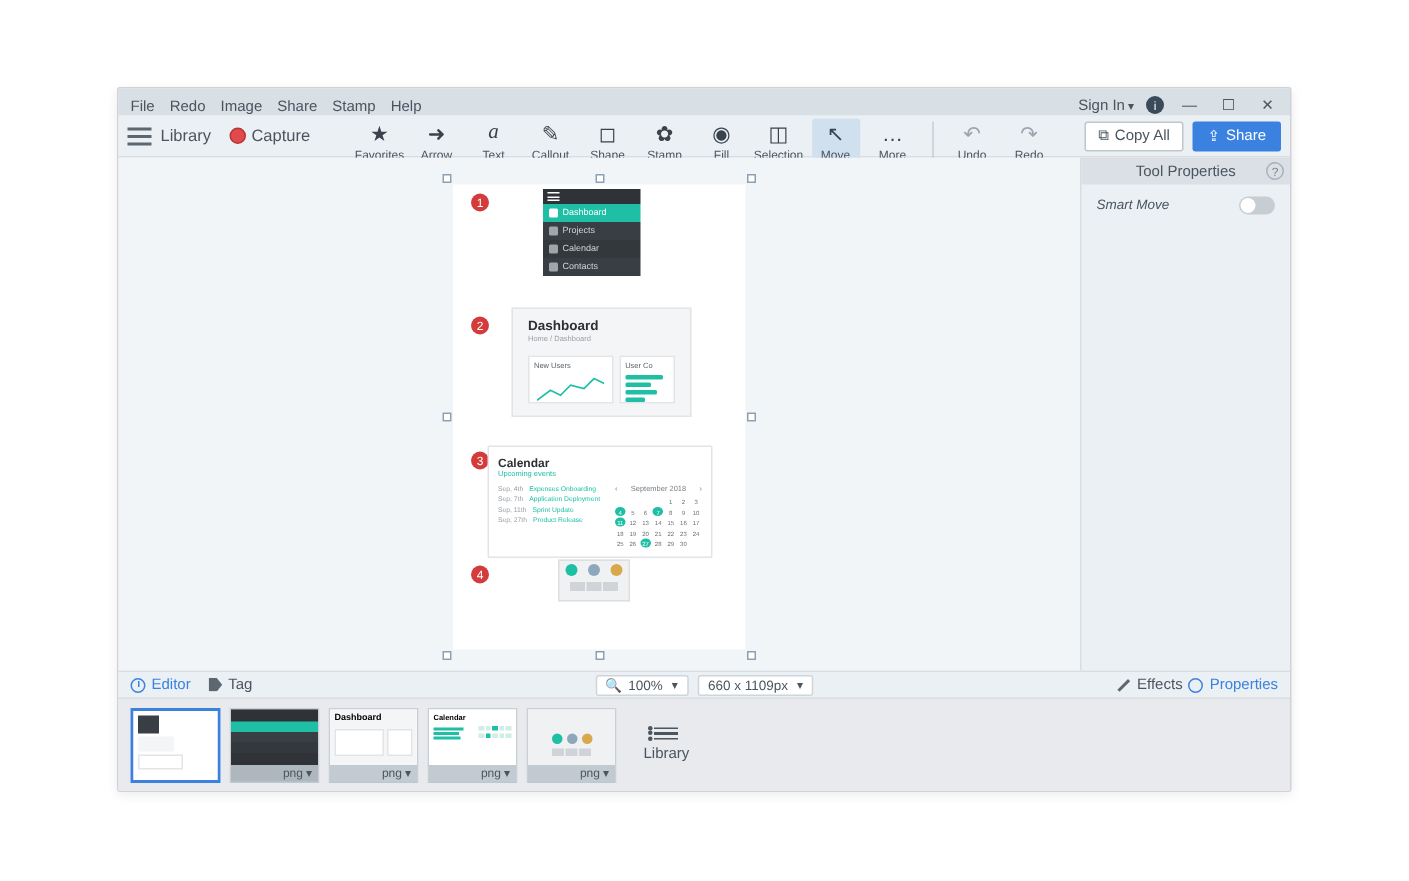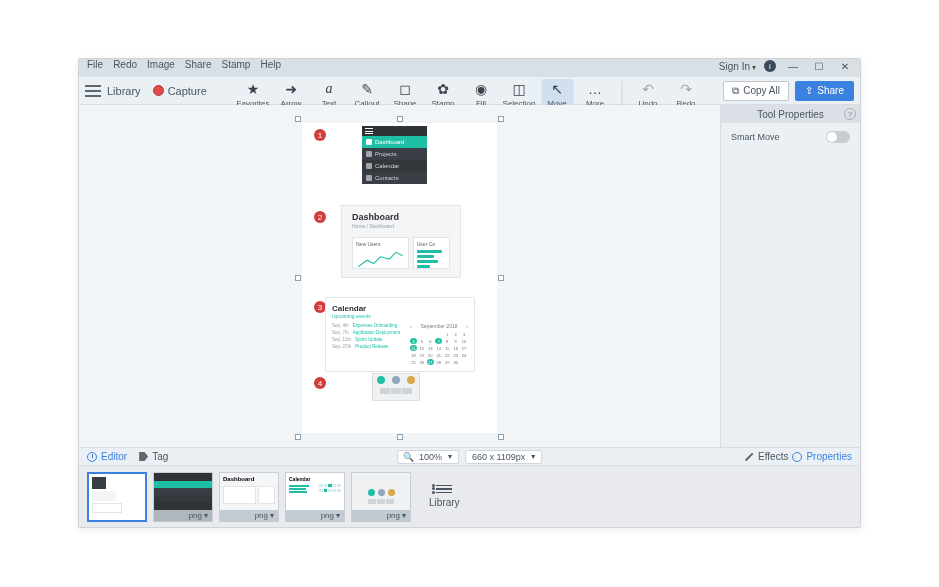--- a/index.html
+++ b/index.html
@@ -1,21 +1,21 @@
 <!DOCTYPE html>
 <html><head>
 <meta charset="utf-8">
 <style>
   * { box-sizing: border-box; margin: 0; padding: 0; font-family: -apple-system, BlinkMacSystemFont, "Segoe UI", sans-serif; }
   body { background: #fff; overflow: hidden; }
   .window { width: 939px; height: 587px; position: relative; }
   .app { position: absolute; left: 78px; top: 58px; width: 783px; height: 470px; background: #fff; border: 1px solid #cfd2d6; border-radius: 2px; display: flex; flex-direction: column; box-shadow: 0 2px 8px rgba(0,0,0,0.08); }
 
   
-  .titlebar { height: 18px; background: #d8e0e6; display: flex; align-items: flex-start; position: relative; font-size: 10px; color: #4a5560; }
+  .titlebar { height: 18px; background: #d8e0e6; display: flex; align-items: flex-end; position: relative; font-size: 10px; color: #4a5560; }
   .title-center { position: absolute; left: 0; right: 0; text-align: center; font-weight: 500; pointer-events: none; }
   .menus { display: flex; gap: 10px; padding-left: 8px; z-index: 1; }
   .menus span { cursor: default; }
   .title-right { margin-left: auto; display: flex; align-items: center; gap: 8px; padding-right: 6px; z-index: 1; }
   .dd-arrow { font-size: 8px; margin-left: 2px; }
   .winbtn { width: 18px; height: 14px; display: flex; align-items: center; justify-content: center; cursor: default; }
   .info-circle { width: 12px; height: 12px; border-radius: 50%; background: #3b4a5a; color: #fff; font-size: 8px; display: flex; align-items: center; justify-content: center; }
 
   
   .toprow { height: 28px; background: #ebf0f4; display: flex; align-items: center; padding: 0 6px; border-bottom: 1px solid #d8dde2; }
@@ -92,21 +92,21 @@
   .s4 { position: absolute; left: 70px; top: 250px; width: 48px; height: 28px; background: #f0f1f3; border: 1px solid #dcdee1; }
   .s4-icons { display: flex; justify-content: space-around; padding-top: 2px; }
   .s4-icons div { width: 8px; height: 8px; border-radius: 50%; }
   .s4-btns { display: flex; justify-content: center; gap: 1px; margin-top: 4px; }
   .s4-btns div { width: 10px; height: 6px; background: #d0d3d7; }
 
   
   .rpanel { width: 140px; background: #ebf0f4; border-left: 1px solid #d8dde2; }
   .rpanel-hd { height: 18px; background: #dae0e5; display: flex; align-items: center; justify-content: center; font-size: 10px; color: #4a5560; position: relative; }
   .help-circle { position: absolute; right: 4px; width: 12px; height: 12px; border-radius: 50%; border: 1px solid #a8b2bb; color: #7a8590; font-size: 8px; display: flex; align-items: center; justify-content: center; }
-  .rpanel-row { display: flex; align-items: center; justify-content: space-between; padding: 8px 10px; font-size: 9px; color: #4a5560; }
+  .rpanel-row { display: flex; align-items: flex-start; justify-content: space-between; padding: 8px 10px; font-size: 9px; color: #4a5560; font-style: italic; }
   .toggle { width: 24px; height: 12px; background: #c6cdd3; border-radius: 6px; position: relative; }
   .toggle::after { content: ""; position: absolute; left: 1px; top: 1px; width: 10px; height: 10px; background: #fff; border-radius: 50%; }
 
   
   .statusbar { height: 18px; background: #ebf0f4; border-top: 1px solid #d8dde2; display: flex; align-items: center; padding: 0 8px; font-size: 10px; color: #4a5560; }
   .sb-left { display: flex; gap: 12px; align-items: center; }
   .sb-item { display: flex; align-items: center; gap: 4px; }
   .sb-center { position: absolute; left: 50%; transform: translateX(-50%); display: flex; gap: 6px; align-items: center; }
   .sb-ctrl { height: 14px; padding: 0 6px; border: 1px solid #cfd5da; border-radius: 2px; background: #fff; display: flex; align-items: center; font-size: 9px; gap: 4px; }
   .sb-right { margin-left: auto; display: flex; gap: 4px; }

